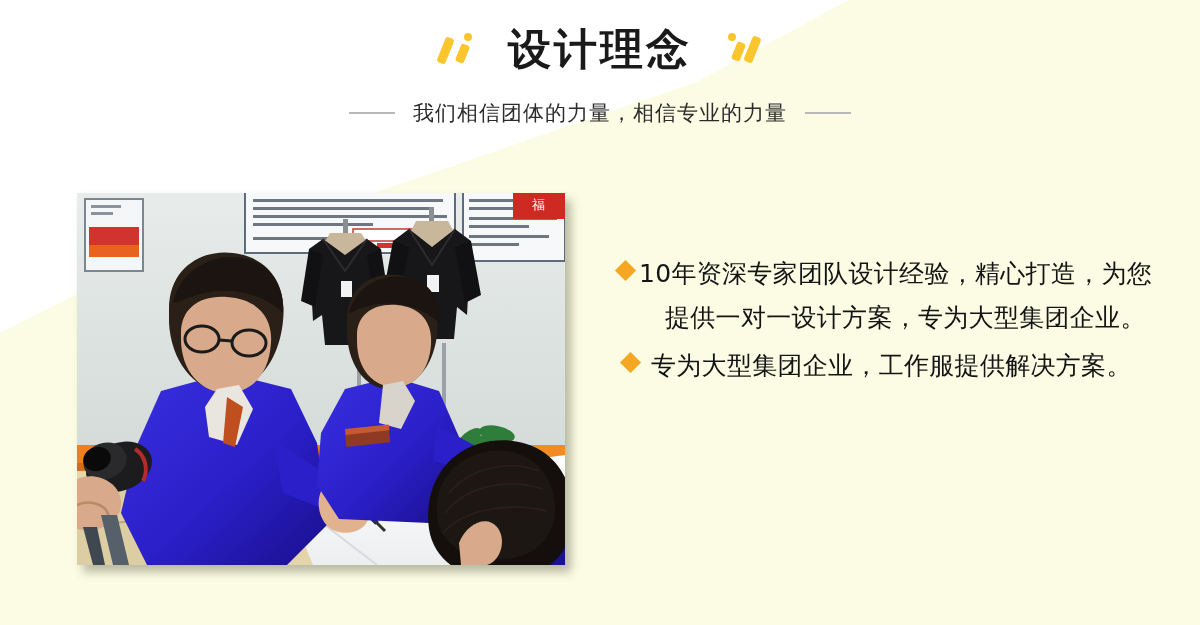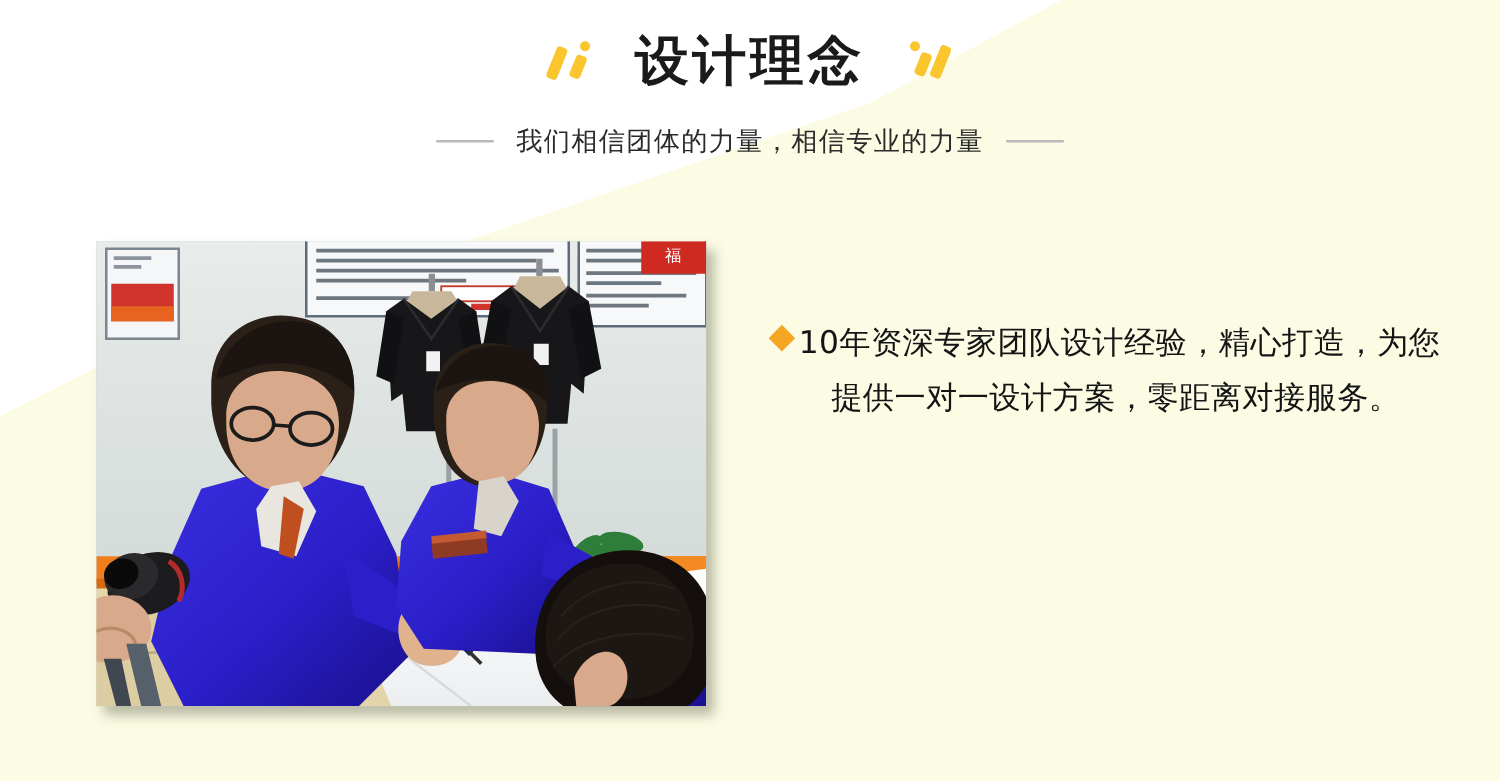--- a/index.html
+++ b/index.html
@@ -304,19 +304,25 @@
     <path d="M6 334 L16 372 L28 372 L20 334 Z" fill="#3f4750"></path>
   </svg>
 </div>
 
 <div id="bullets">
 
   <div class="bullet-item">
     <span class="bullet-mark"></span>
     <span class="bullet-text">
       <span>10年资深专家团队设计经验，精心打造，为您</span>
-      <span class="ln2">提供一对一设计方案，零距离对接服务。</span>
+      <span class="ln2">提供一对一设计方案，专为大型集团企业。</span>
     </span>
   </div>
 
 
+  <div class="bullet-item b-spaced">
+    <span class="bullet-mark"></span>
+    <span class="bullet-text">
+      <span>专为大型集团企业，工作服提供解决方案。</span>
+    </span>
+  </div>
 
 </div>
 
 </body></html>

